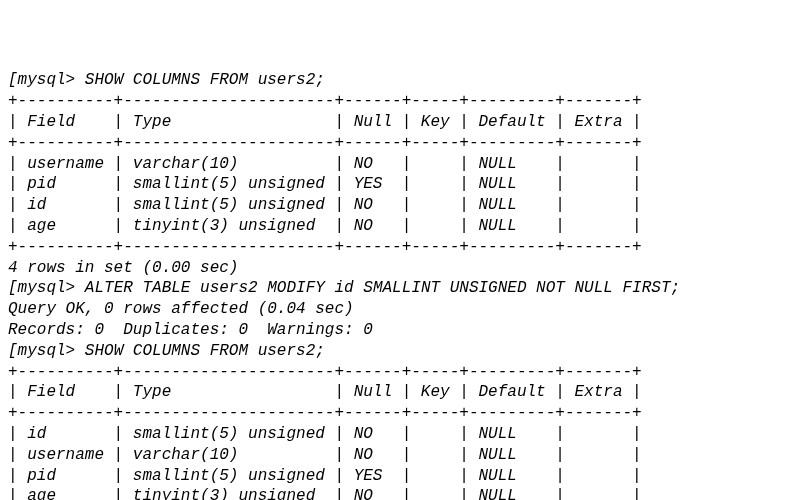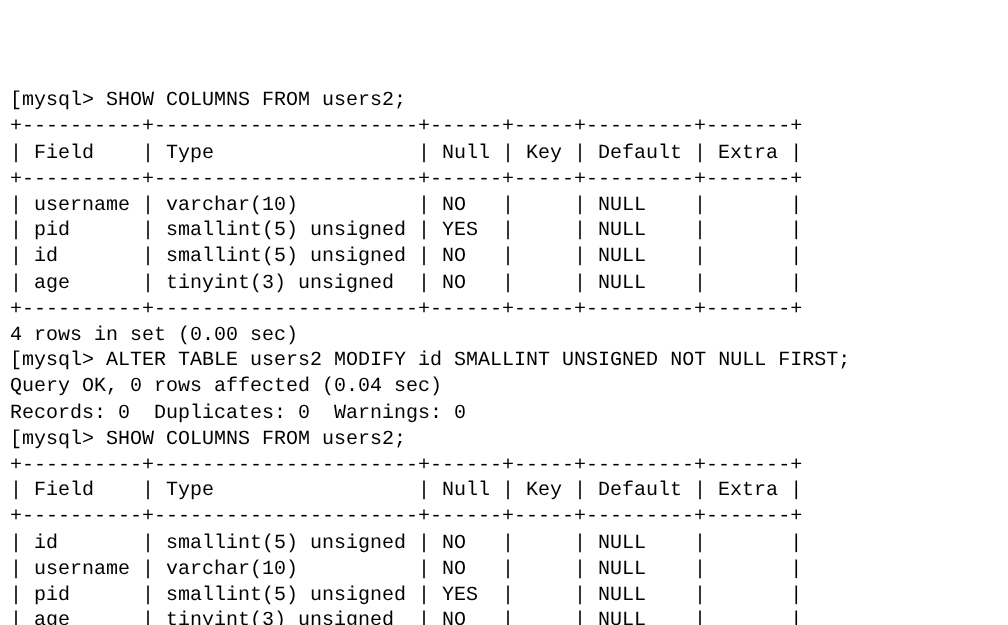--- a/index.html
+++ b/index.html
@@ -5,21 +5,21 @@
     body {
       font-family: "Courier New", Courier, monospace;
       font-size: 16px;
       line-height: 1.3;
       color: #000;
       background: #fff;
       margin: 0;
       padding: 8px;
       white-space: pre;
     }
-    .line { white-space: pre; }
+    .line { white-space: pre; font-style: italic; }
   </style>
 </head>
 <body>
 
 
 <div id="terminal"><div class="line"><span>[</span><span>mysql&gt; </span><span>SHOW COLUMNS FROM users2;</span></div><div class="line">+----------+----------------------+------+-----+---------+-------+</div><div class="line">| Field    | Type                 | Null | Key | Default | Extra |</div><div class="line">+----------+----------------------+------+-----+---------+-------+</div><div class="line">| username | varchar(10)          | NO   |     | NULL    |       |</div><div class="line">| pid      | smallint(5) unsigned | YES  |     | NULL    |       |</div><div class="line">| id       | smallint(5) unsigned | NO   |     | NULL    |       |</div><div class="line">| age      | tinyint(3) unsigned  | NO   |     | NULL    |       |</div><div class="line">+----------+----------------------+------+-----+---------+-------+</div><div class="line">4 rows in set (0.00 sec)</div><div class="line"></div><div class="line"><span>[</span><span>mysql&gt; </span><span>ALTER TABLE users2 MODIFY id SMALLINT UNSIGNED NOT NULL FIRST;</span></div><div class="line">Query OK, 0 rows affected (0.04 sec)</div><div class="line">Records: 0  Duplicates: 0  Warnings: 0</div><div class="line"></div><div class="line"><span>[</span><span>mysql&gt; </span><span>SHOW COLUMNS FROM users2;</span></div><div class="line">+----------+----------------------+------+-----+---------+-------+</div><div class="line">| Field    | Type                 | Null | Key | Default | Extra |</div><div class="line">+----------+----------------------+------+-----+---------+-------+</div><div class="line">| id       | smallint(5) unsigned | NO   |     | NULL    |       |</div><div class="line">| username | varchar(10)          | NO   |     | NULL    |       |</div><div class="line">| pid      | smallint(5) unsigned | YES  |     | NULL    |       |</div><div class="line">| age      | tinyint(3) unsigned  | NO   |     | NULL    |       |</div><div class="line"></div></div>
 
 
 
 </body></html>

